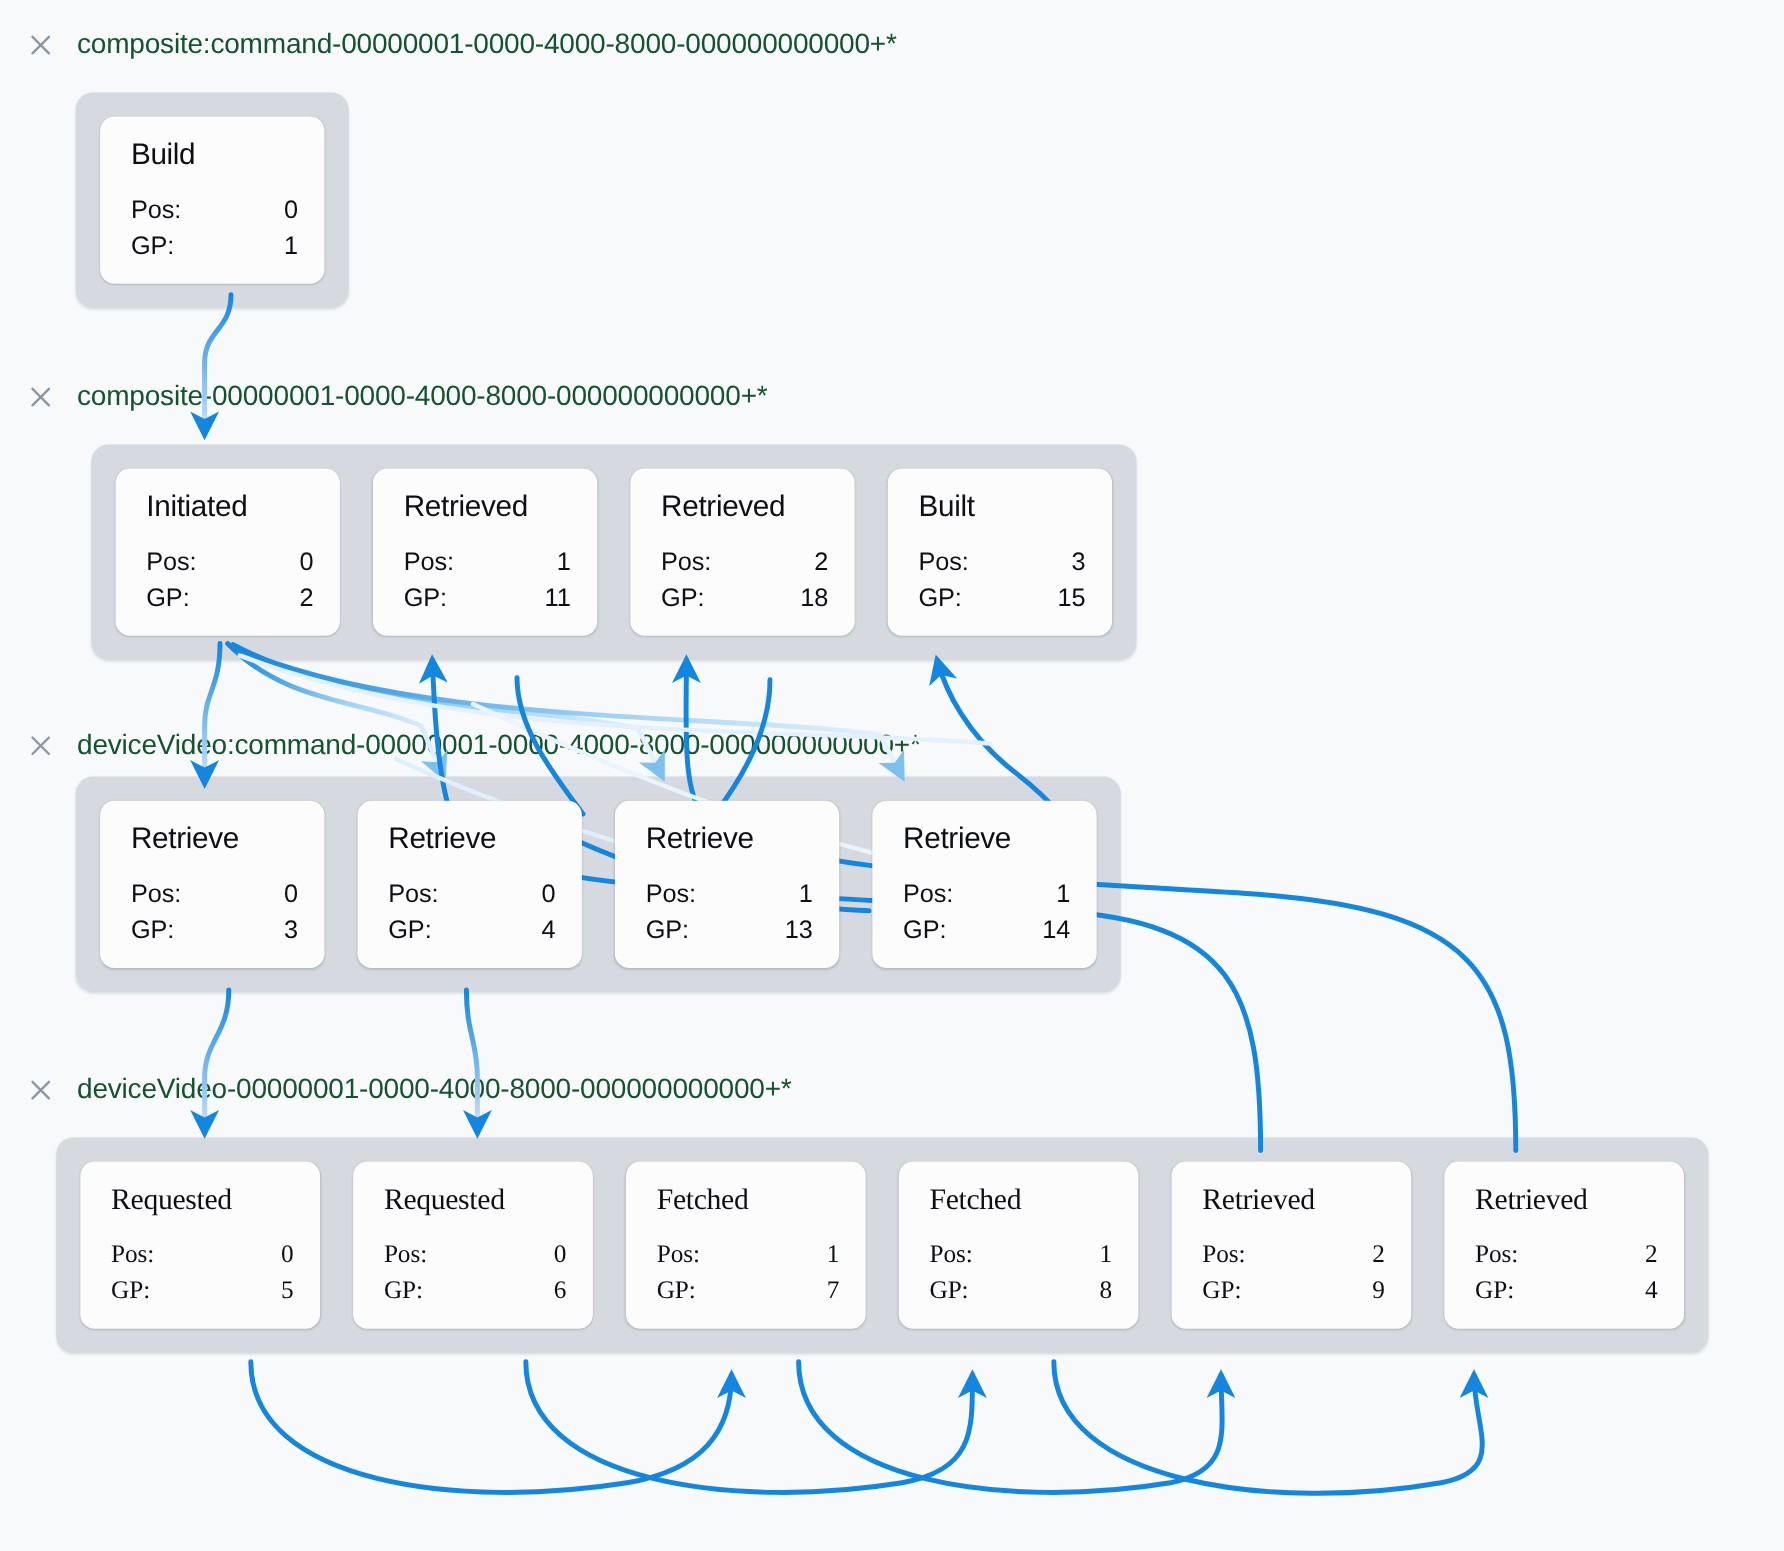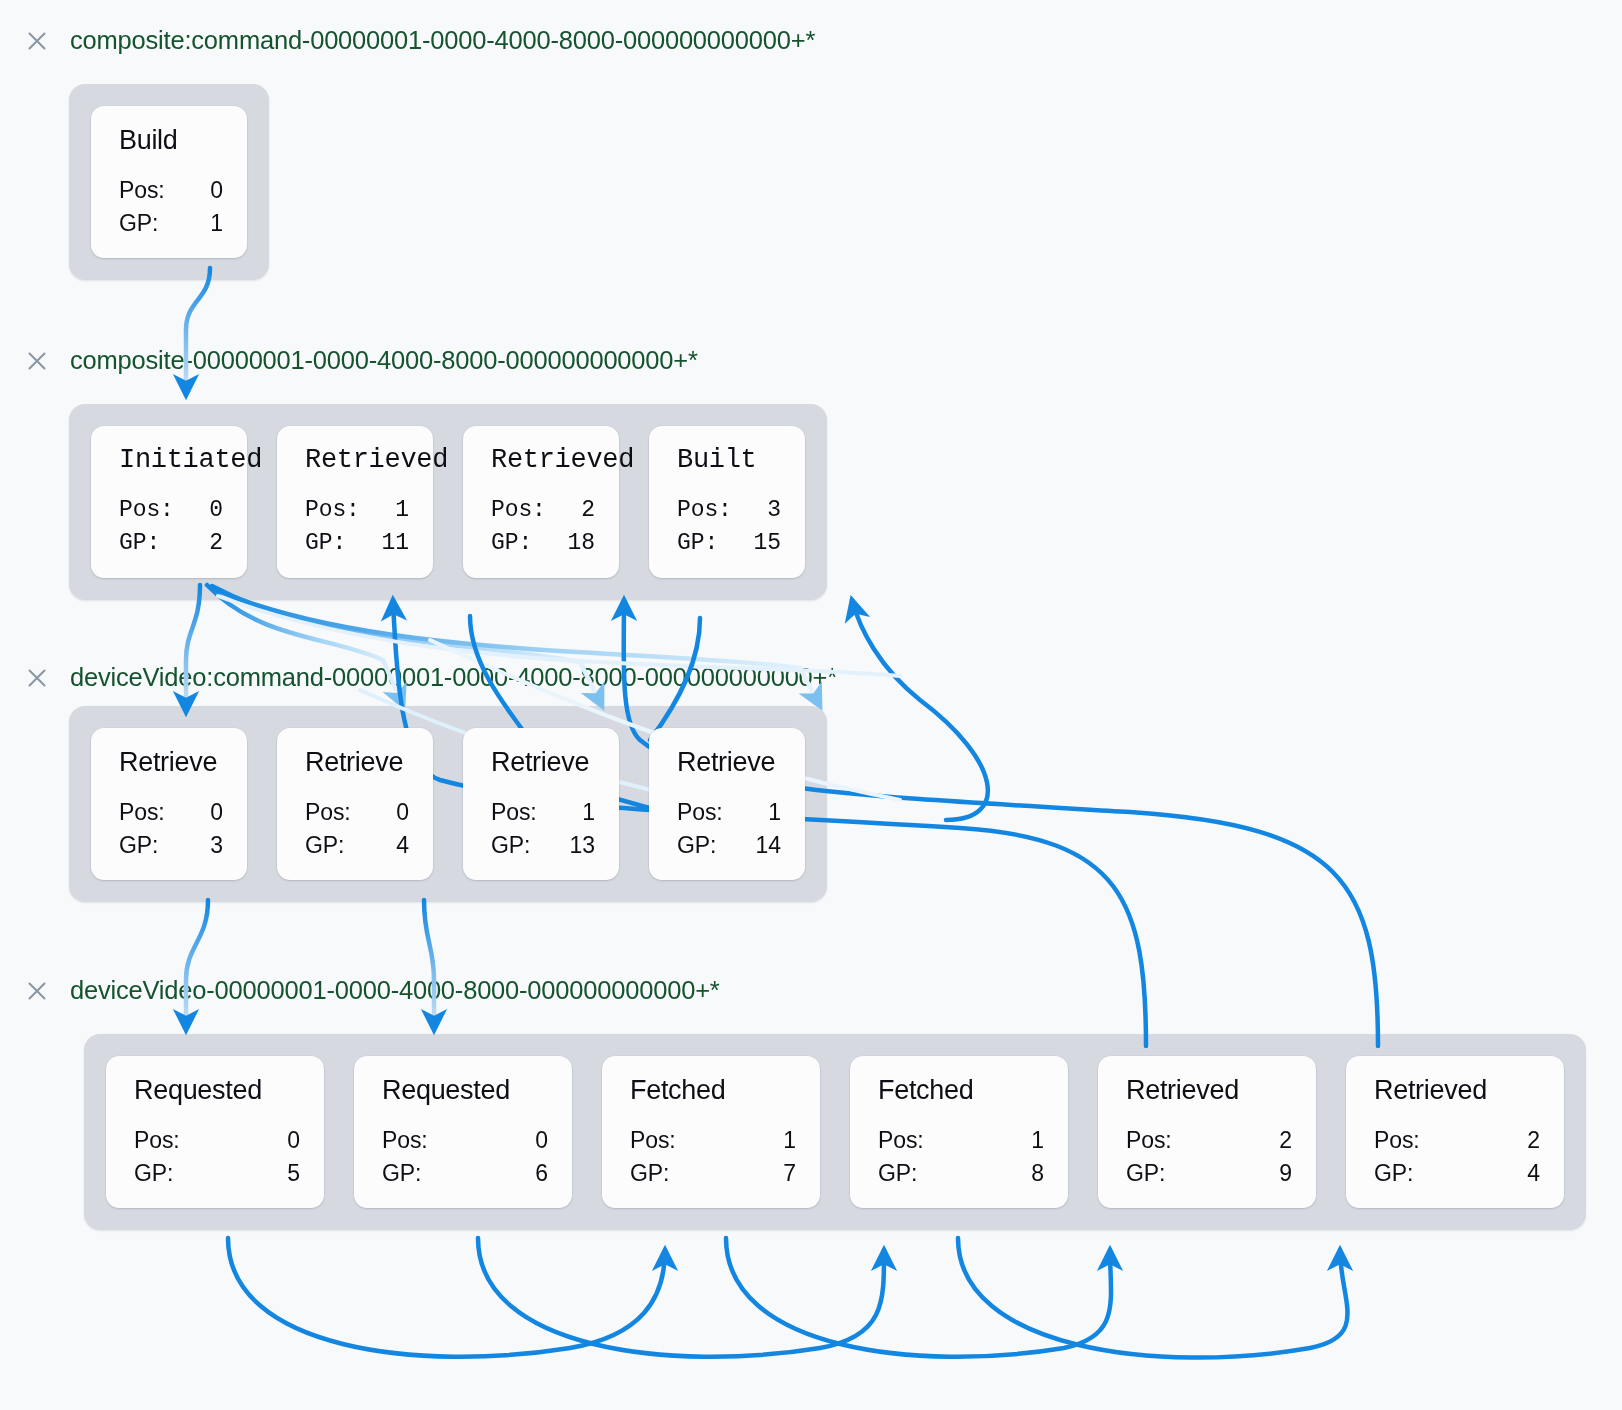--- a/index.html
+++ b/index.html
@@ -70,21 +70,21 @@
 
   .cards {
     display: flex;
     gap: 30px;
     padding: 22px 22px;
   }
 
   .card {
     background: #fcfcfd;
     border-radius: 13px;
-    width: 156px;
+    width: 204px;
     box-sizing: border-box;
     padding: 20px 24px 18px 28px;
     box-shadow: 0 1px 2px rgba(20,30,50,0.16), 0 0 0 0.5px rgba(20,30,50,0.04);
     position: relative;
     z-index: 3;
   }
   .card.wide { width: 218px; }
 
   .card-title {
     font-size: 27px;
@@ -102,25 +102,25 @@
     line-height: 1.42;
     text-align: center;
   }
   .card-row .k { letter-spacing: -0.1px; }
   .card-row .v { }
 
   
   .g1 { left: 26px; top: 28px; }
   .g1 .group-body { left: 43px; top: 56px; }
   .g2 { left: 26px; top: 348px; }
-  .g2 .group-body { left: 43px; top: 56px; font-family: Liberation Mono, monospace; }
+  .g2 .group-body { left: 57px; top: 56px; }
   .g3 { left: 26px; top: 665px; }
   .g3 .group-body { left: 43px; top: 41px; }
   .g4 { left: 26px; top: 978px; }
-  .g4 .group-body { left: 58px; top: 56px; }
+  .g4 .group-body { left: 25px; top: 56px; font-family: Liberation Serif, serif; }
 </style>
 </head>
 <body>
 
 <div id="canvas">
 
   <svg class="edge-layer" viewBox="0 0 1622 1410" width="1622" height="1410">
     <defs>
       <marker id="arw" viewBox="0 0 12 12" refX="9" refY="6" markerWidth="7" markerHeight="7" orient="auto-start-reverse">
         <path d="M1,1 L11,6 L1,11 L3.6,6 Z" fill="#1286e0"></path>

